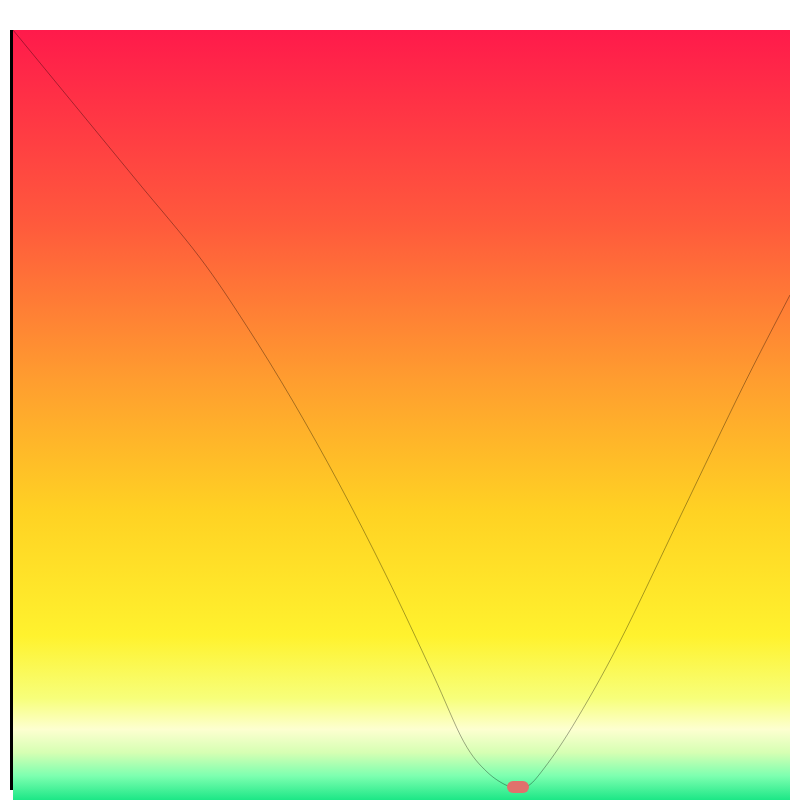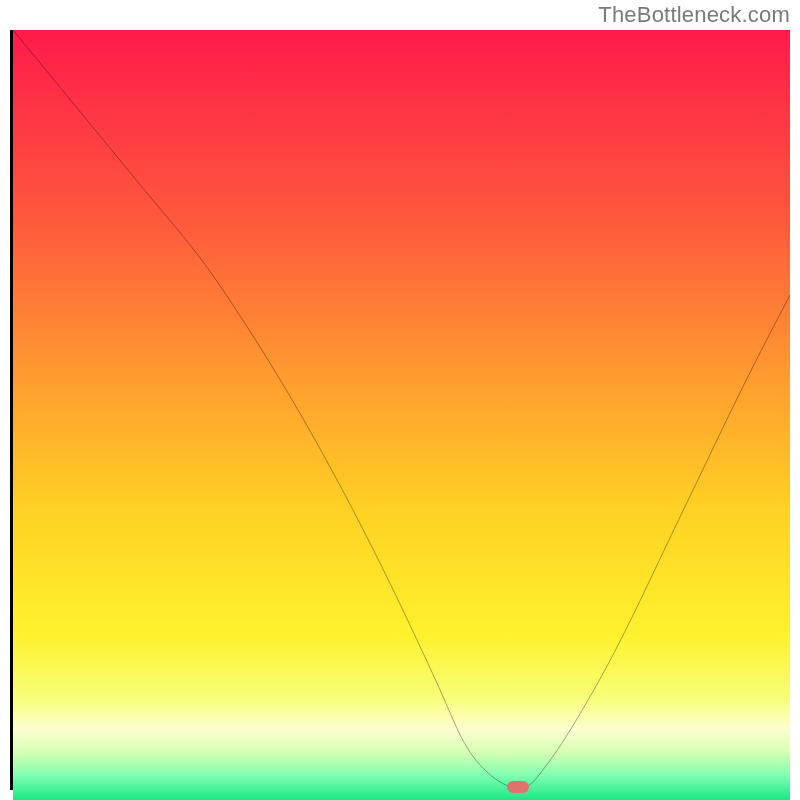--- a/index.html
+++ b/index.html
@@ -50,21 +50,20 @@
     height: 12px;
     border-radius: 6px;
     background: #e0716c;
     transform: translate(-50%, -50%);
   }
 </style>
 </head>
 <body>
 
 <div class="frame">
-  <div class="watermark">TheBottleneck.com</div>
 
   <div class="plot-area">
     <svg class="gradient-bg" viewBox="0 0 100 100" preserveAspectRatio="none">
       <defs>
         <linearGradient id="bg-grad" x1="0" y1="0" x2="0" y2="1">
             <stop offset="0%" stop-color="#ff1a4b"></stop>
             <stop offset="25%" stop-color="#ff5a3c"></stop>
             <stop offset="45%" stop-color="#ff9d2f"></stop>
             <stop offset="62%" stop-color="#ffd223"></stop>
             <stop offset="78%" stop-color="#fff22e"></stop>

